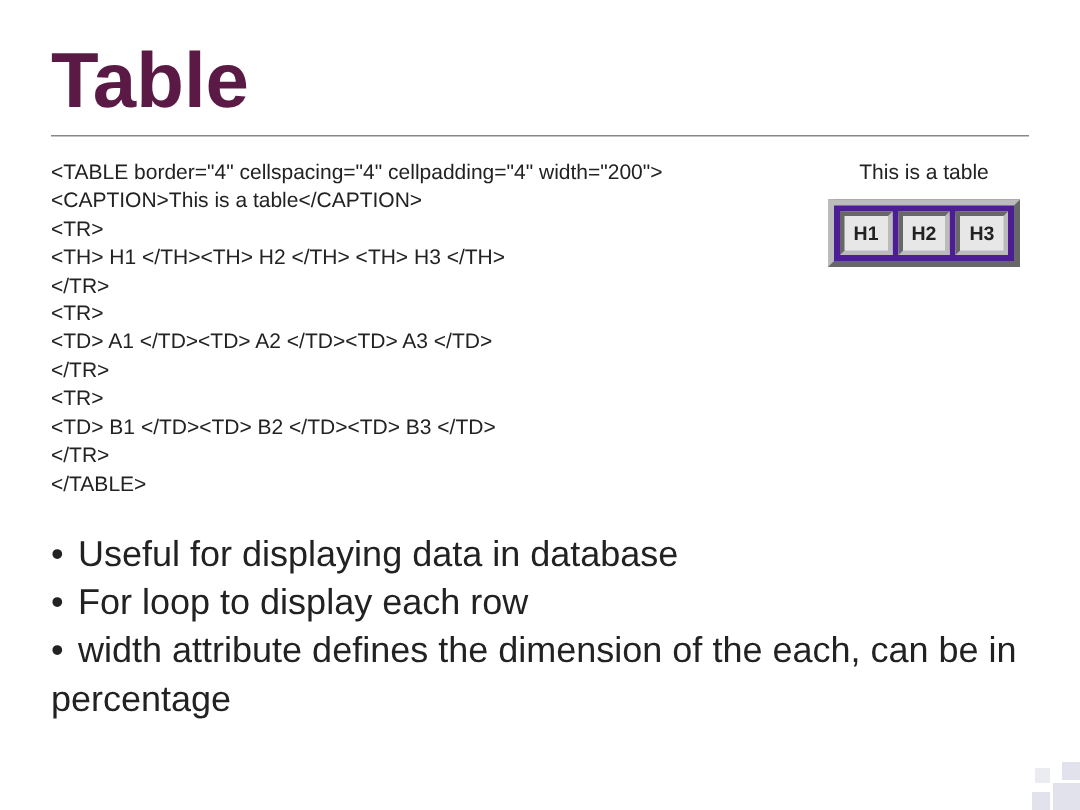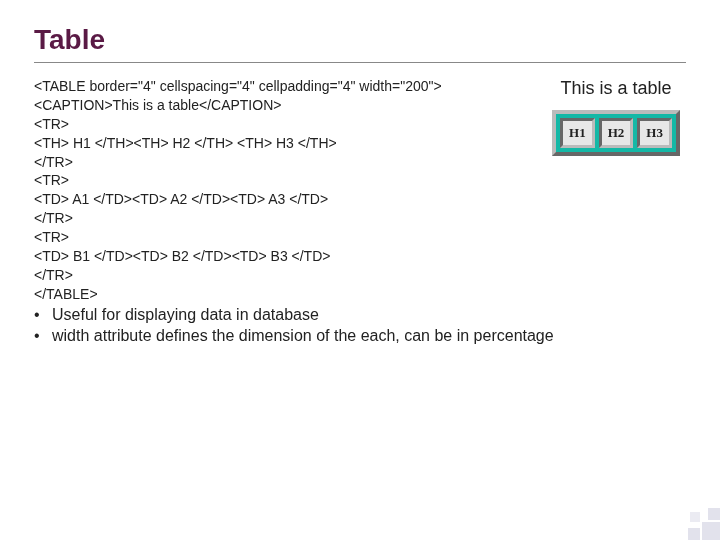--- a/index.html
+++ b/index.html
@@ -16,21 +16,21 @@
     position: absolute;
     bottom: 0; right: 0;
     width: 44px; height: 44px;
   }
   .corner-deco .sq {
     position: absolute;
     background: #e2e2ec;
   }
   h1.title {
     font-family: "Trebuchet MS", Verdana, sans-serif;
-    font-size: 28px;
+    font-size: 52px;
     color: #5a1a45;
     font-weight: 700;
     margin-bottom: 6px;
   }
   hr.rule {
     border: none;
     border-top: 1px solid #888;
     margin-bottom: 14px;
   }
   .code-and-demo {
@@ -45,46 +45,46 @@
     line-height: 1.35;
     color: #222;
     white-space: pre;
   }
   .demo {
     width: 140px;
     text-align: center;
     font-family: Verdana, sans-serif;
   }
   .demo-caption {
-    font-size: 18px;
+    font-size: 14px;
     margin-bottom: 10px;
     line-height: 1.3;
   }
   table.demo-table {
     border: 4px outset #bbb;
     border-collapse: separate;
     border-spacing: 4px;
-    background: #14b8a6;
+    background: #4c1d95;
     margin: 0 auto;
-    font-family: Liberation Serif, serif;
   }
   table.demo-table th,
   table.demo-table td {
     border: 3px inset #bbb;
     background: #e7e7e7;
     padding: 4px 6px;
     font-size: 13px;
     font-weight: normal;
     text-align: left;
   }
   table.demo-table th {
     font-weight: bold;
   }
   .bullets {
-    font-size: 16px;
+    margin-top: 22px;
+    font-size: 24px;
     line-height: 1.35;
     font-family: Verdana, sans-serif;
   }
   .bullets .row {
     display: block;
   }
   .bullets .dot {
     display: inline-block;
     width: 18px;
   }
@@ -118,20 +118,21 @@
         <th>H2</th>
         <th>H3</th>
       </tr>
     </tbody>
       </table>
   </div>
 </div>
 
 <div class="bullets">
   <span class="row"><span class="dot">•</span><span>Useful for displaying data in database</span></span>
+  <span class="row"><span class="dot">•</span><span>For loop to display each row</span></span>
   <span class="row"><span class="dot">•</span><span>width attribute defines the dimension of the each, can be in percentage</span></span>
 </div>
 
 <div class="corner-deco">
   <div class="sq" style="right:0;bottom:0;width:18px;height:18px;"></div>
   <div class="sq" style="right:20px;bottom:0;width:12px;height:12px;"></div>
   <div class="sq" style="right:0;bottom:20px;width:12px;height:12px;"></div>
   <div class="sq" style="right:20px;bottom:18px;width:10px;height:10px;opacity:.7"></div>
 </div>
 

